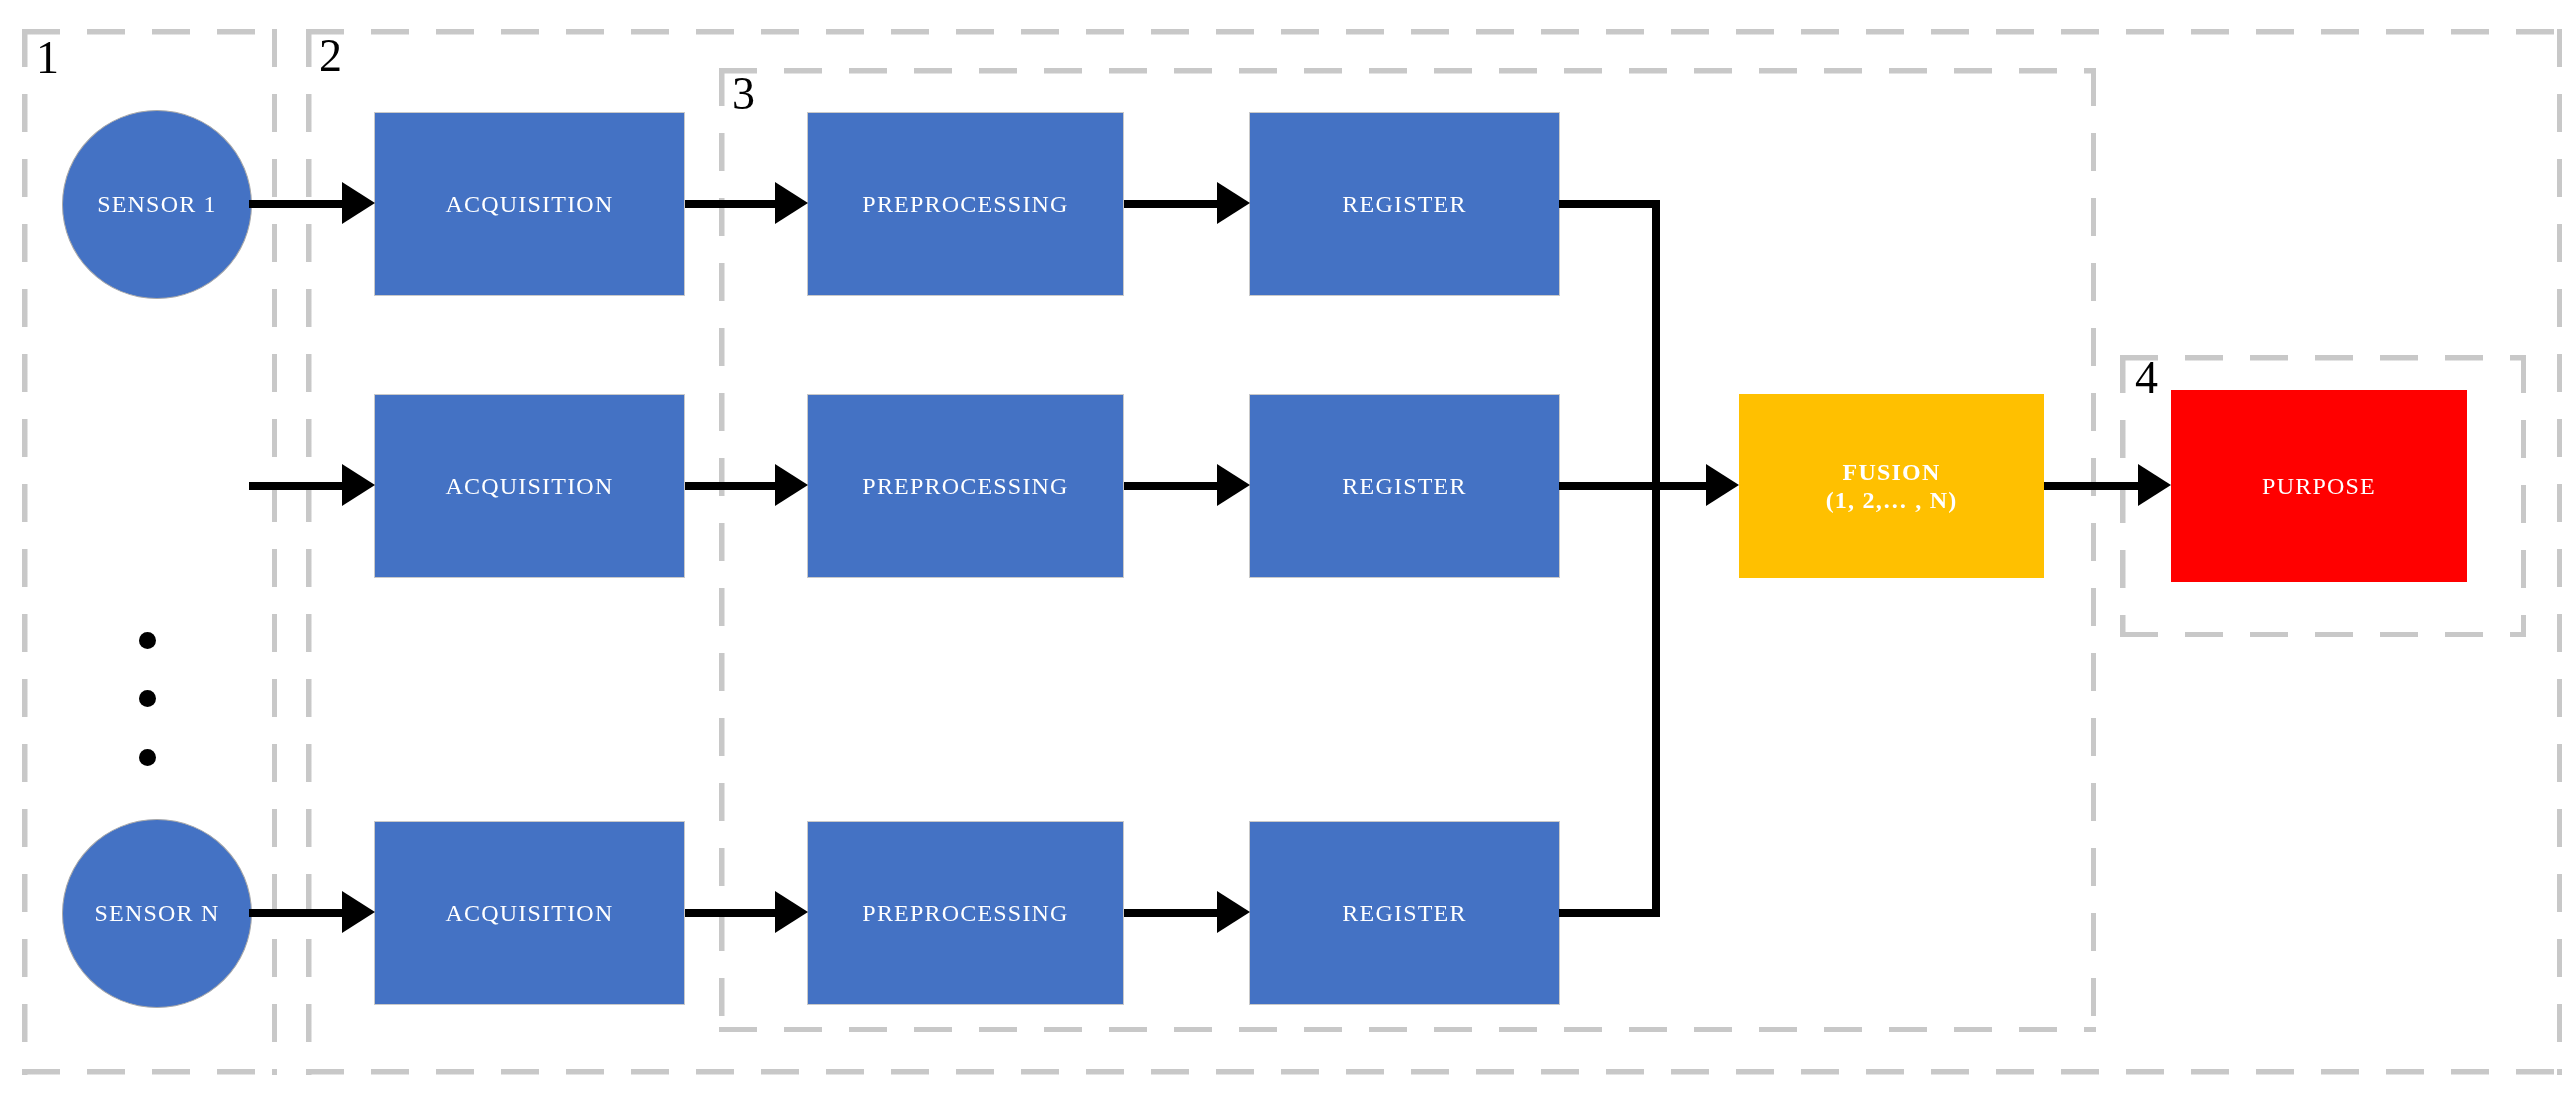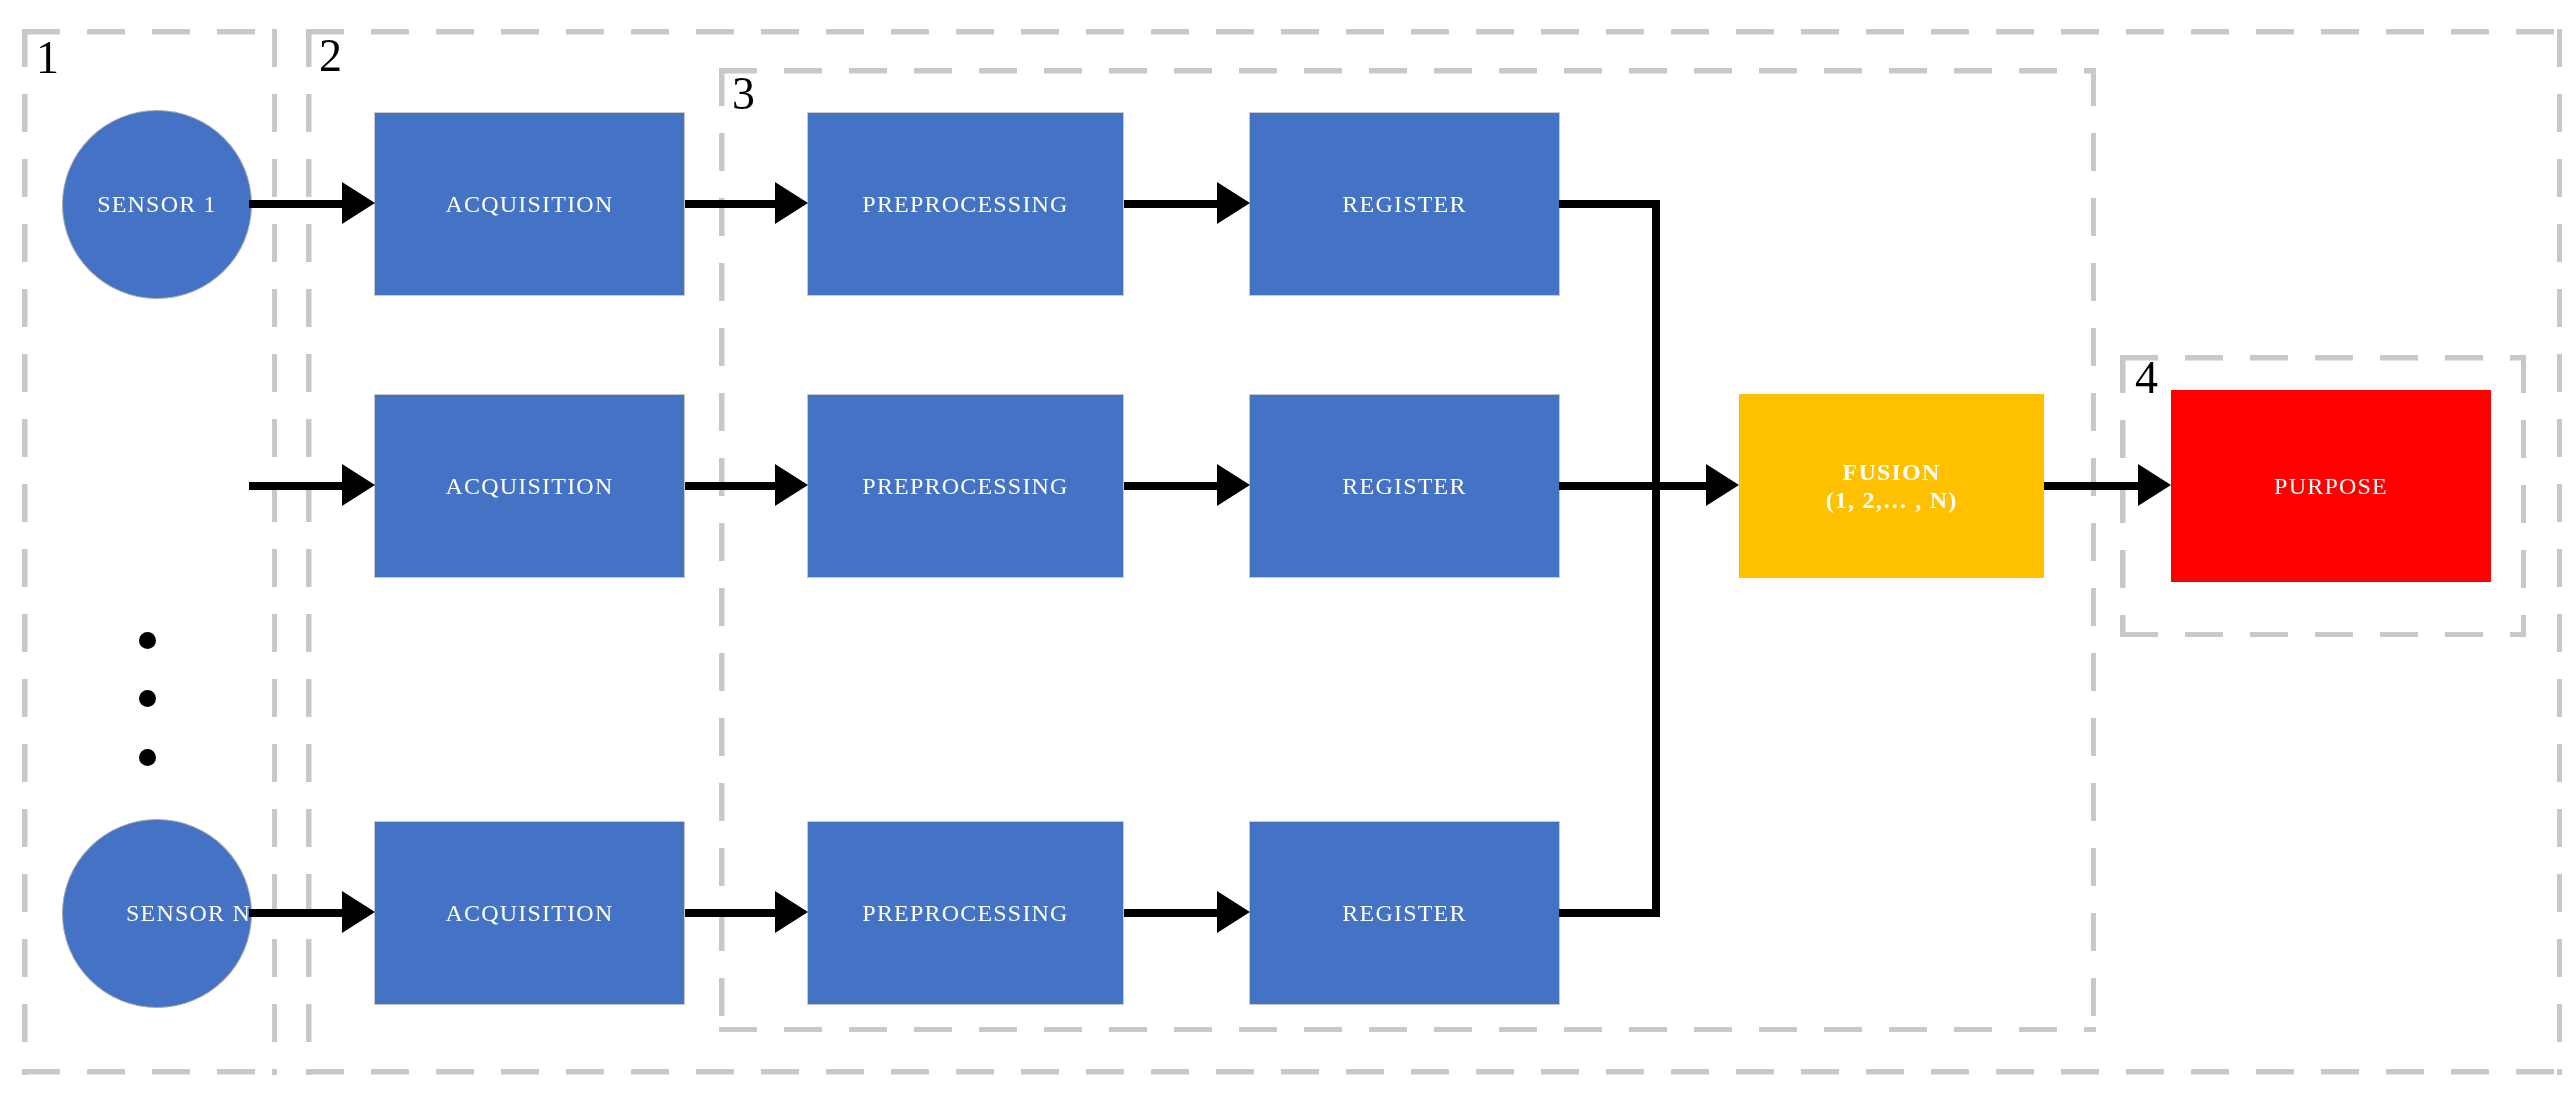--- a/index.html
+++ b/index.html
@@ -98,21 +98,21 @@
   <div class="region" style="left:2120px; top:355px; width:406px; height:282px;"></div>
 
   <div class="region-label" style="left:36px; top:35px;">1</div>
   <div class="region-label" style="left:319px; top:33px;">2</div>
   <div class="region-label" style="left:732px; top:71px;">3</div>
   <div class="region-label" style="left:2135px; top:355px;">4</div>
 
   <div class="node blue ellipse" style="left:62px; top:110px; width:190px; height:189px;">
     <span>SENSOR 1</span>
   </div>
-  <div class="node blue ellipse" style="left:62px; top:819px; width:190px; height:189px;align-items:flex-end;">
+  <div class="node blue ellipse" style="left:62px; top:819px; width:190px; height:189px;">
     <span>SENSOR N</span>
   </div>
 
   <div class="dot" style="left:139px; top:632px;"></div>
   <div class="dot" style="left:139px; top:690px;"></div>
   <div class="dot" style="left:139px; top:749px;"></div>
 
   <div class="node blue" style="left:374px; top:112px; width:311px; height:184px;">
     <span>ACQUISITION</span>
   </div>
@@ -141,21 +141,21 @@
   </div>
   <div class="node blue" style="left:1249px; top:821px; width:311px; height:184px;">
     <span>REGISTER</span>
   </div>
 
   <div class="node fusion" style="left:1739px; top:394px; width:305px; height:184px;">
     <span class="line">FUSION</span>
     <span class="line">(1, 2,… , N)</span>
   </div>
 
-  <div class="node purpose" style="left:2171px; top:390px; width:320px; height:192px;">
+  <div class="node purpose" style="left:2171px; top:390px; width:296px; height:192px;">
     <span>PURPOSE</span>
   </div>
 
   <div class="shaft" style="left:249px; top:200px; width:95px;"></div>
   <div class="ahead" style="left:342px; top:182px;"></div>
   <div class="shaft" style="left:249px; top:482px; width:95px;"></div>
   <div class="ahead" style="left:342px; top:464px;"></div>
   <div class="shaft" style="left:249px; top:909px; width:95px;"></div>
   <div class="ahead" style="left:342px; top:891px;"></div>
 

